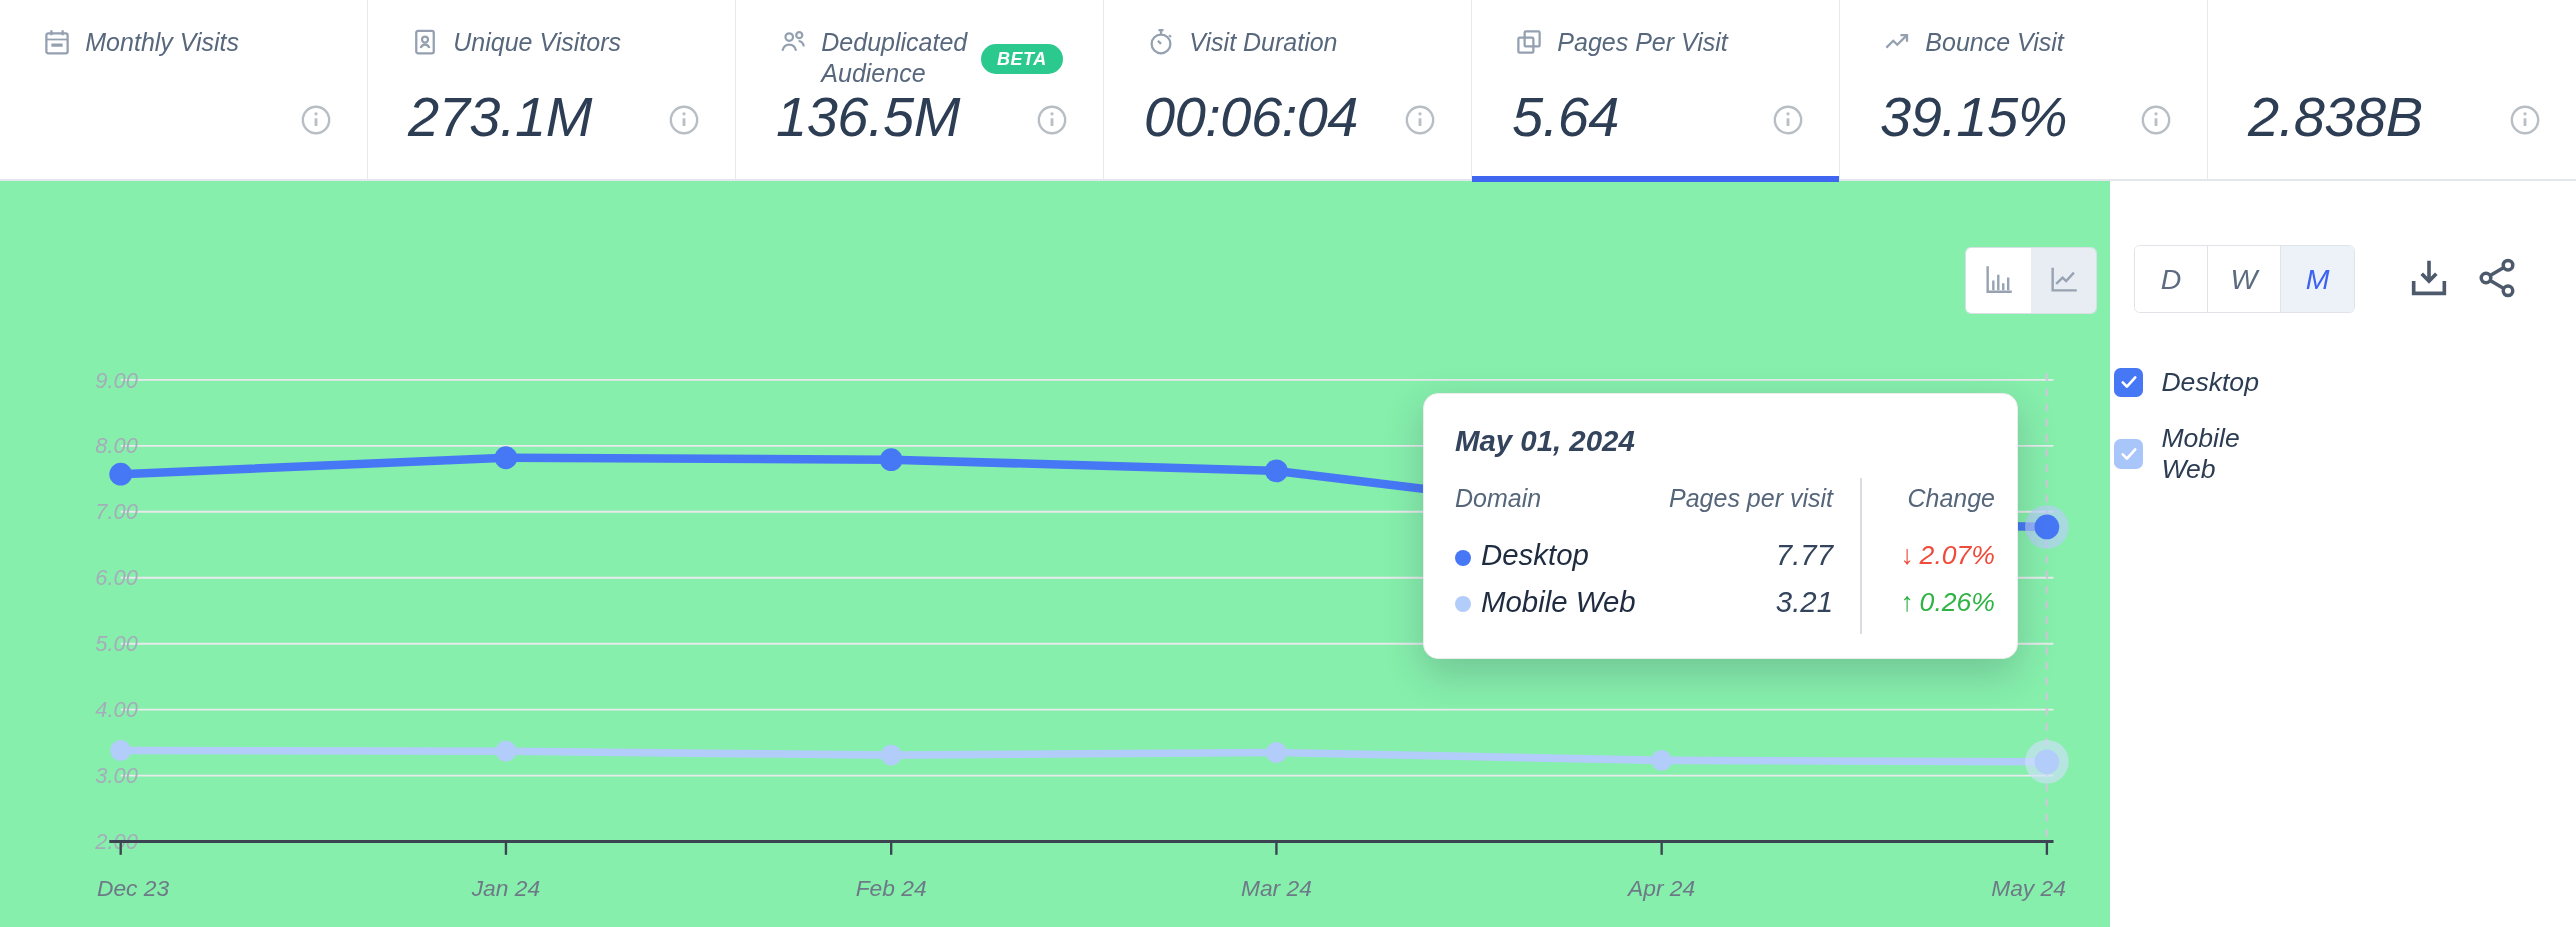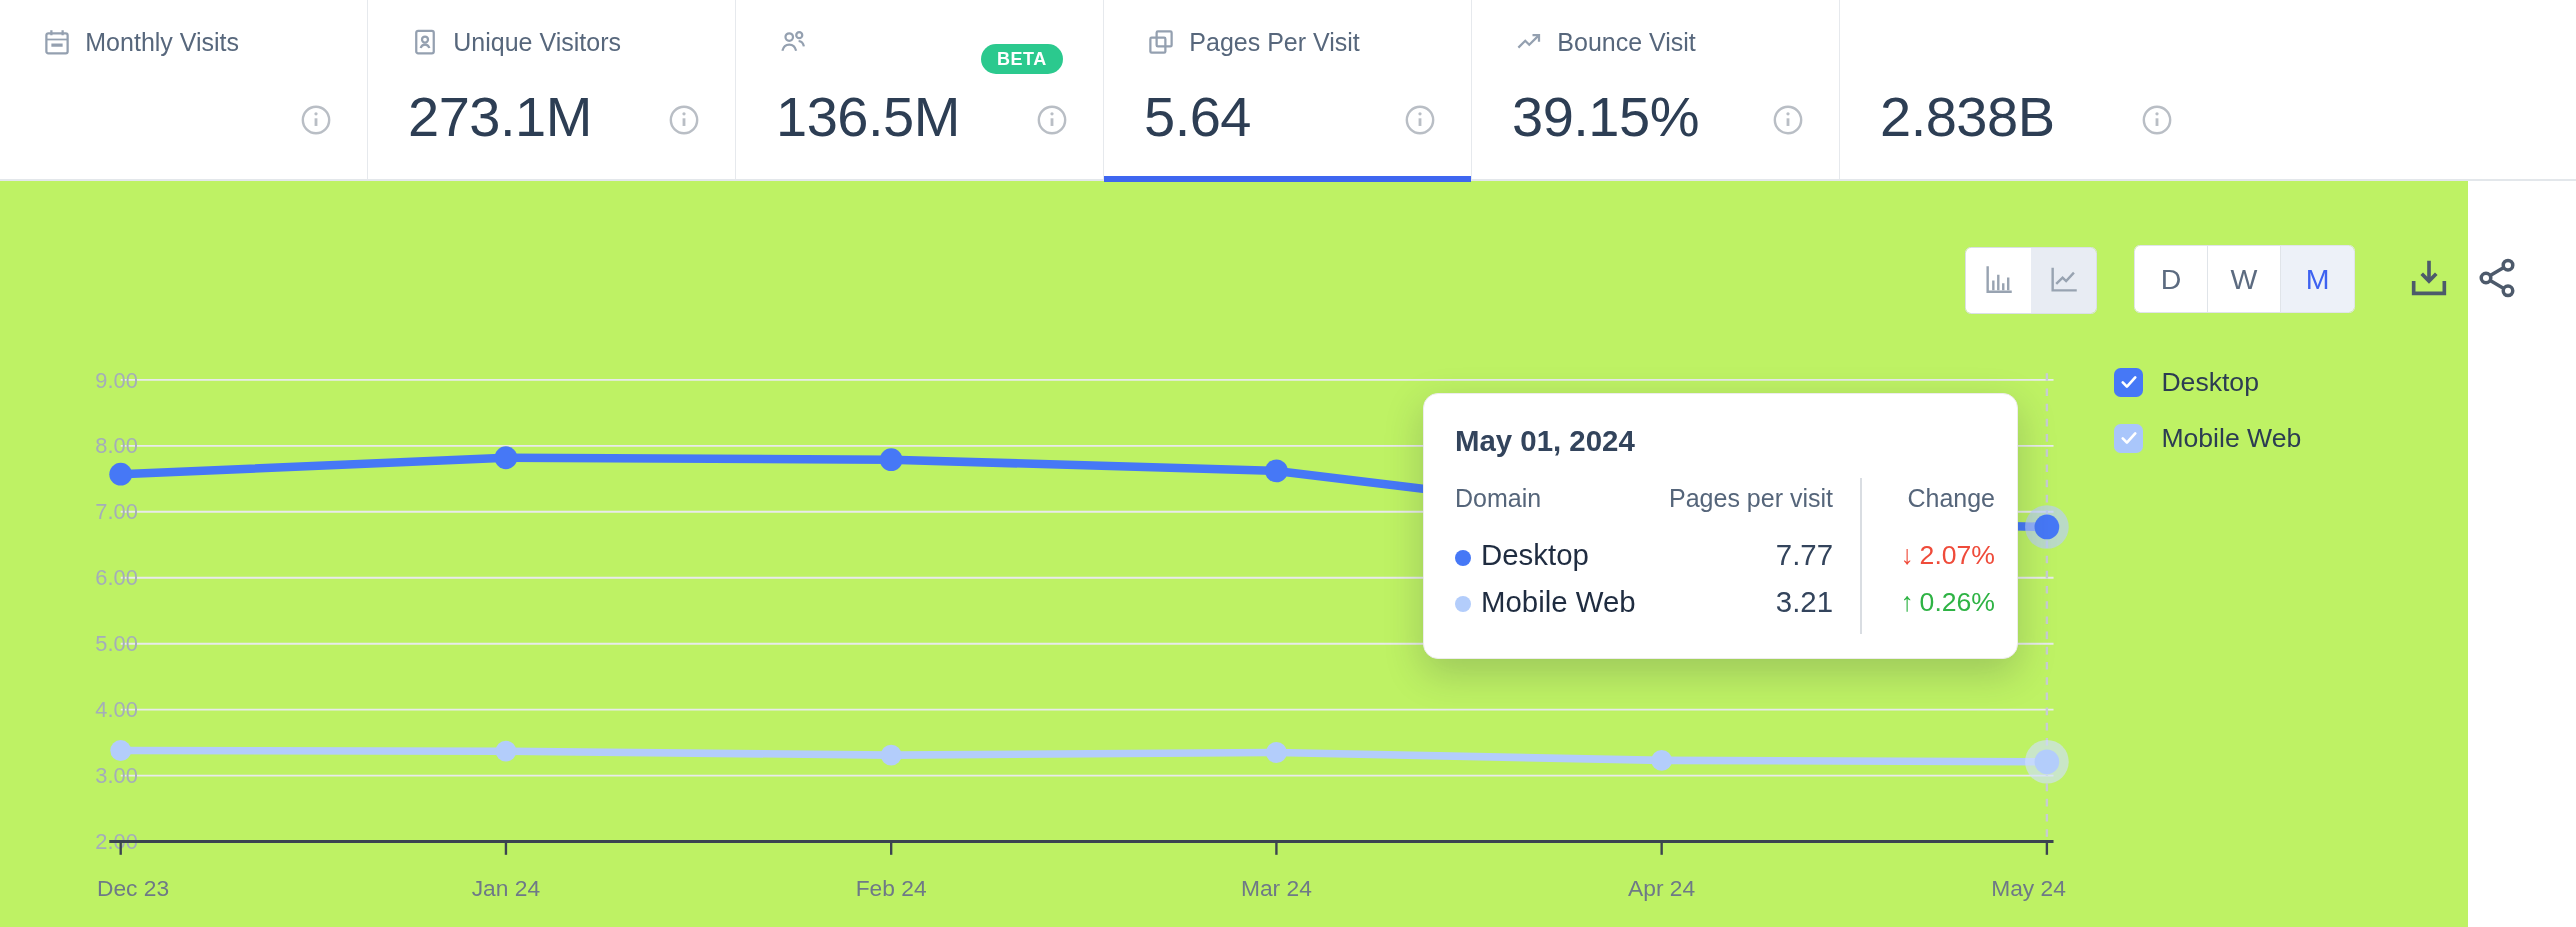--- a/index.html
+++ b/index.html
@@ -1,18 +1,18 @@
 <!DOCTYPE html>
 <html style="font-size:15px"><head>
 <meta charset="utf-8">
 <style>
   * { margin:0; padding:0; box-sizing:border-box; }
   html,body { width:2576px; height:927px; background:#ffffff; overflow:hidden;
     font-family:"Liberation Sans","DejaVu Sans",sans-serif; }
-  .stage { position:relative; width:2468px; height:927px; background:#bef264; }
+  .stage { position:relative; width:2110px; height:927px; background:#86efac;font-style:italic; }
 
   
   .tabbar { position:absolute; left:0; top:0; width:2576px; height:181px;
     display:grid; grid-template-columns:repeat(7,1fr); border-bottom:2.8px solid #e3e7eb; background:#fff; }
   .mtab { position:relative; height:179px; border-right:1.9px solid #e6e9ed; padding:26.6px 0 0 42px; cursor:pointer; background:#fff; }
   .mtab:last-child { border-right:none; }
   .mtab .head { display:flex; align-items:flex-start; }
   .mtab .ticon { width:30px; height:30px; color:#94a0b0; margin-right:13.3px; flex:none; margin-top:0.9px; }
   .mtab .tlabel { font-size:25px; font-weight:500; color:#57677c; line-height:31px; }
   .mtab.wrap .tlabel { width:180px; }
@@ -102,23 +102,41 @@
           </svg></span>
       </div>
       <div class="mtab wrap">
         <div class="head">
           <span class="ticon"><svg viewBox="0 0 24 24" fill="none" stroke="currentColor" stroke-width="1.8">
               <circle cx="9" cy="8" r="3"></circle>
               <path d="M3.5 19c.8-3.3 2.9-5 5.5-5s4.7 1.7 5.5 5"></path>
               <circle cx="17" cy="6.5" r="2.4"></circle>
               <path d="M16.5 11.2c2.2.2 3.7 1.7 4.2 4.3"></path>
             </svg></span>
+          <span class="tlabel">Deduplicated Audience</span>
         </div>
         <span class="badge">BETA</span>
         <div class="tvalue">136.5M</div>
+        <span class="info"><svg viewBox="0 0 24 24" fill="none" stroke="currentColor" stroke-width="1.7">
+            <circle cx="12" cy="12" r="9.3"></circle>
+            <path d="M12 10.8v5.4" stroke-width="2"></path>
+            <circle cx="12" cy="7.6" r="1.15" fill="currentColor" stroke="none"></circle>
+          </svg></span>
+      </div>
+      <div class="mtab">
+        <div class="head">
+          <span class="ticon"><svg viewBox="0 0 24 24" fill="none" stroke="currentColor" stroke-width="1.8">
+              <circle cx="12" cy="13.5" r="7.5"></circle>
+              <path d="M10 2.5h4M12 2.5v3.5"></path>
+              <path d="M12 13.5 9.5 11"></path>
+              <path d="M18.5 6.5l1.5 1.5" stroke-width="1.6"></path>
+            </svg></span>
+          <span class="tlabel">Visit Duration</span>
+        </div>
+        <div class="tvalue">00:06:04</div>
         <span class="info"><svg viewBox="0 0 24 24" fill="none" stroke="currentColor" stroke-width="1.7">
             <circle cx="12" cy="12" r="9.3"></circle>
             <path d="M12 10.8v5.4" stroke-width="2"></path>
             <circle cx="12" cy="7.6" r="1.15" fill="currentColor" stroke="none"></circle>
           </svg></span>
       </div>
       <div class="mtab selected">
         <div class="head">
           <span class="ticon"><svg viewBox="0 0 24 24" fill="none" stroke="currentColor" stroke-width="1.8">
               <rect x="8.5" y="3.5" width="12" height="12" rx="1"></rect>

